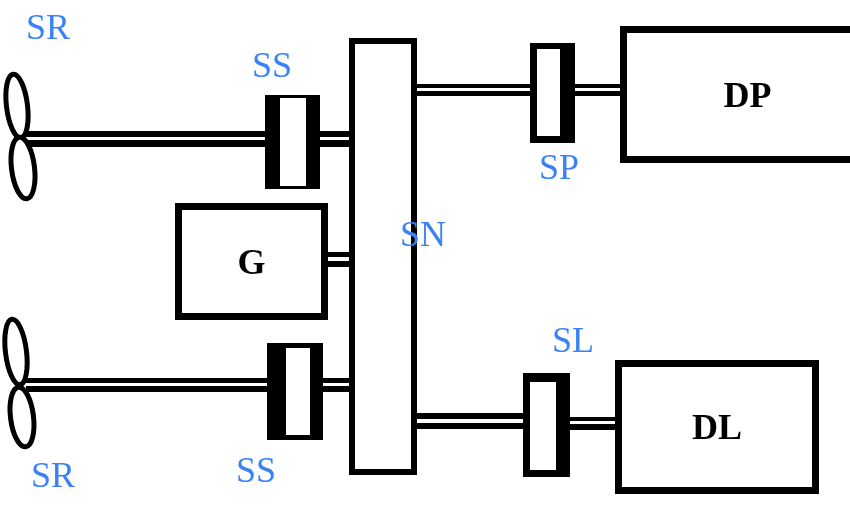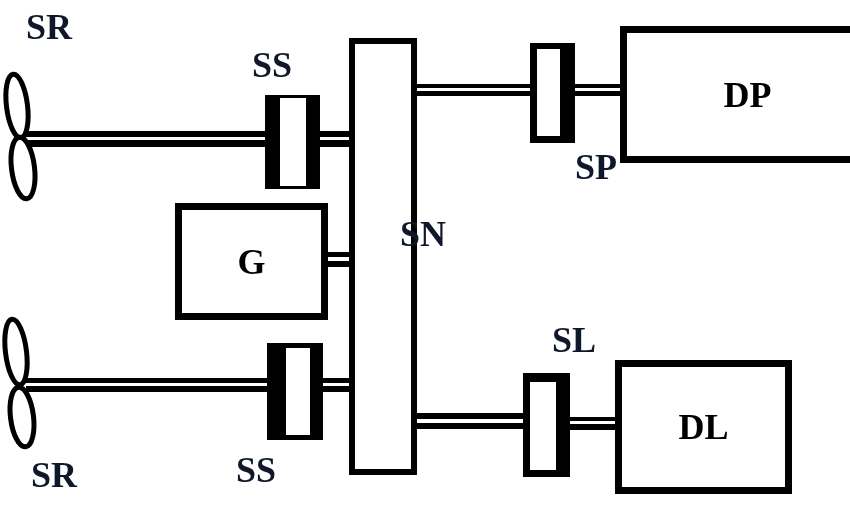--- a/index.html
+++ b/index.html
@@ -2,45 +2,45 @@
 <html><head>
 <meta charset="utf-8">
 <style>
   * { margin: 0; padding: 0; box-sizing: border-box; }
   html, body { background: #ffffff; }
   body { width: 850px; height: 520px; overflow: hidden; font-family: "Liberation Serif", serif; }
   .canvas { position: relative; width: 850px; height: 520px; background: #ffffff; }
 
   .lbl {
     position: absolute;
-    font-weight: bold;
+    font-weight: normal;
     font-size: 36px;
     line-height: 1;
-    color: #0f172a;
+    color: #3b82f6;
     white-space: nowrap;
   }
 
   .box {
     position: absolute;
     background: #ffffff;
     border: 7px solid #000;
     display: flex;
     align-items: center;
     justify-content: center;
   }
   .box .box-lbl {
     font-weight: bold;
     font-size: 36px;
     line-height: 1;
     color: #000;
   }
   .box-sn { left: 349px; top: 38px; width: 68px; height: 437px; border-width: 6px; }
   .box-g  { left: 175px; top: 203px; width: 153px; height: 117px; }
   .box-dp { left: 620px; top: 26px;  width: 255px; height: 137px; }
-  .box-dl { left: 615px; top: 360px; width: 177px; height: 134px; }
+  .box-dl { left: 615px; top: 360px; width: 204px; height: 134px; }
 
   .shaft { position: absolute; background: #ffffff; border-top: 5px solid #000; border-bottom: 6px solid #000; }
   .sh1 { left: 22px;  top: 131px; width: 248px; height: 16px; border-top-width: 6px; border-bottom-width: 7px; }
   .sh2 { left: 315px; top: 131px; width: 40px;  height: 16px; border-top-width: 6px; border-bottom-width: 7px; }
   .sh3 { left: 412px; top: 84px;  width: 123px; height: 12px; border-top-width: 4px; border-bottom-width: 5px; }
   .sh4 { left: 570px; top: 84px;  width: 55px;  height: 12px; border-top-width: 4px; border-bottom-width: 5px; }
   .sh5 { left: 323px; top: 252px; width: 32px;  height: 15px; border-top-width: 5px; border-bottom-width: 6px; }
   .sh6 { left: 26px;  top: 378px; width: 246px; height: 14px; }
   .sh7 { left: 318px; top: 378px; width: 37px;  height: 14px; }
   .sh8 { left: 412px; top: 413px; width: 116px; height: 16px; border-top-width: 6px; border-bottom-width: 6px; }
@@ -57,21 +57,21 @@
   .cp-sl     { left: 523px; top: 373px; width: 47px; height: 104px; }
   .cp-sl .slot { left: 7px; top: 9px; width: 26px; height: 88px; }
 
   .prop { position: absolute; }
   .prop-top { left: 0px; top: 66px; }
   .prop-bot { left: 0px; top: 312px; }
 
   .lbl-sr-top  { left: 26px;  top: 9px; }
   .lbl-ss-top  { left: 252px; top: 47px; }
   .lbl-sn      { left: 400px; top: 216px; }
-  .lbl-sp      { left: 539px; top: 149px; margin-left: 36px; }
+  .lbl-sp      { left: 539px; top: 149px; }
   .lbl-sl      { left: 552px; top: 322px; }
   .lbl-ss-bot  { left: 236px; top: 452px; }
   .lbl-sr-bot  { left: 31px;  top: 457px; }
 </style>
 </head>
 <body>
 
 <div class="canvas">
 
   <div class="shaft sh1"></div>

